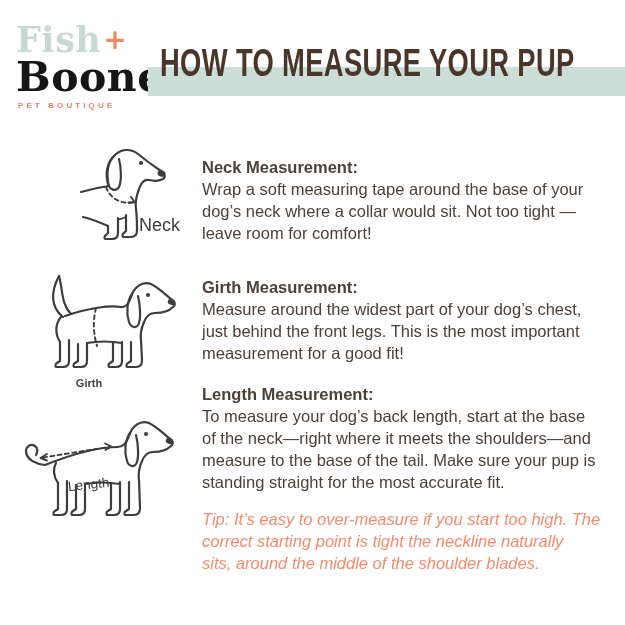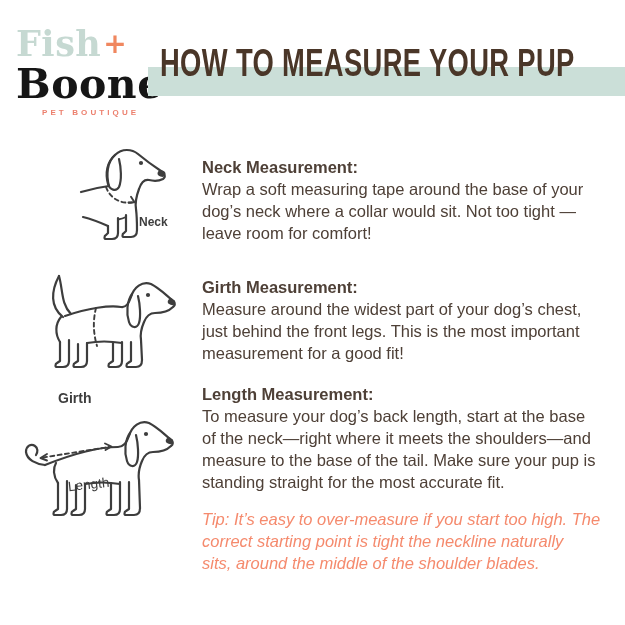--- a/index.html
+++ b/index.html
@@ -2,47 +2,47 @@
 <html><head>
 <meta charset="utf-8">
 <style>
   html,body{margin:0;padding:0;}
   body{
     width:625px;height:625px;position:relative;background:#ffffff;
     font-family:"Liberation Sans",sans-serif;overflow:hidden;
   }
   
   .logo{position:absolute;left:16px;top:22px;font-family:"DejaVu Serif",serif;}
-  .logo-fish{font-size:35px;line-height:43px;font-weight:600;color:#c6d9d2;letter-spacing:0.5px;}
+  .logo-fish{font-size:35px;line-height:36px;font-weight:600;color:#c6d9d2;letter-spacing:0.5px;}
   .logo-plus{color:#f0875f;font-size:28px;font-weight:700;margin-left:2px;vertical-align:3px;}
   .logo-boone{font-size:41px;line-height:39px;font-weight:700;color:#161616;letter-spacing:0.5px;}
   .logo-tagline{font-family:"Liberation Sans",sans-serif;font-size:8px;font-weight:700;
-    letter-spacing:3.1px;color:#ec7f6d;margin:4px 0 0 26px;}
+    letter-spacing:3.1px;color:#ec7f6d;margin:4px 0 0 2px;}
   
   .title-band{position:absolute;left:148px;top:67px;right:0;height:29px;background:#cbdfd8;}
   .page-title{position:absolute;left:160px;top:41px;white-space:nowrap;
     font-family:"Liberation Sans",sans-serif;font-weight:700;font-size:38px;line-height:44px;
     color:#4a3628;letter-spacing:0.5px;transform:scaleX(0.72);transform-origin:left top;}
   
   .sec{position:absolute;left:202px;width:440px;color:#4e4037;
     font-size:16.5px;line-height:22px;}
   .sec .sec-heading{font-weight:700;margin:0;}
   .sec .sec-body{white-space:pre-line;}
   .sec1{top:156px;} .sec2{top:276px;} .sec3{top:383px;}
   .tip{position:absolute;left:202px;top:508px;width:445px;
     font-size:16.5px;line-height:22px;font-style:italic;color:#f58a6d;white-space:pre-line;}
   .tip-label{font-weight:400;}
   
   .dog{position:absolute;}
   .dog1{left:45px;top:142px;}
   .dog2{left:10px;top:272px;}
   .dog3{left:10px;top:416px;}
   .measure-label{position:absolute;color:#3d3d3d;}
-  .label-neck{left:139px;top:215px;font-size:12px;font-weight:700;}
-  .label-girth{left:58px;top:377px;width:62px;text-align:left;font-size:14px;font-weight:700;margin-top:13px;}
+  .label-neck{left:139px;top:215px;font-size:18px;font-weight:400;}
+  .label-girth{left:58px;top:377px;width:62px;text-align:center;font-size:11px;font-weight:700;}
   .label-length{left:68px;top:477px;font-size:13.5px;font-weight:500;transform:rotate(-6deg);}
   .dog path{fill:none;stroke:#3d3d3d;stroke-width:2.2;stroke-linecap:round;stroke-linejoin:round;}
   .dog path.dash{stroke-width:1.9;stroke-dasharray:4 3.4;}
   .dog path.thin{stroke-width:1.9;}
   .dog .fill{fill:#3d3d3d;stroke:none;}
 </style>
 </head>
 <body>
 
 <div class="logo">

